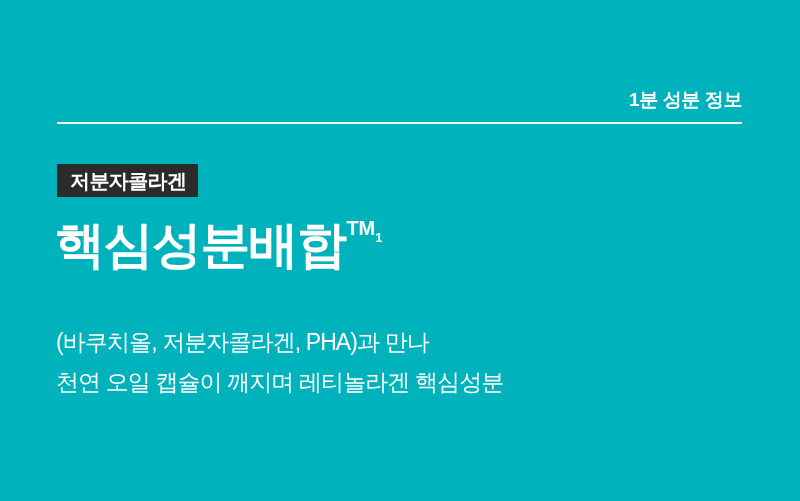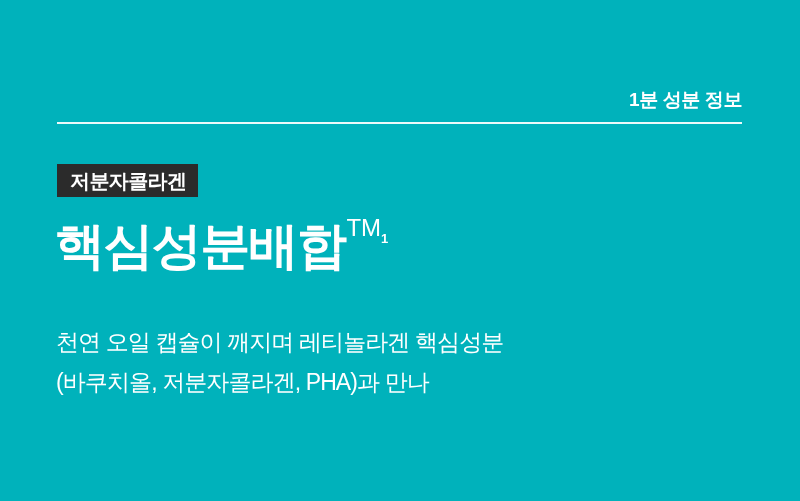--- a/index.html
+++ b/index.html
@@ -76,22 +76,22 @@
     left: 55px;
     top: 206px;
     color: #ffffff;
     font-size: 50px;
     font-weight: 700;
     letter-spacing: -1.6px;
     line-height: 62px;
     white-space: nowrap;
   }
   .headline .tm {
-    font-size: 24px;
-    font-weight: 400;
+    font-size: 20px;
+    font-weight: 700;
     letter-spacing: 0;
     vertical-align: super;
     position: relative;
     top: -9px;
     left: 1px;
   }
   .headline .footnote-mark {
     font-size: 13px;
     font-weight: 600;
     position: relative;
@@ -127,17 +127,17 @@
 
   <div class="badge">
     <span class="badge-label">저분자콜라겐</span>
   </div>
 
   <div class="headline">
     <span>핵심성분배합</span><span class="tm">TM</span><span class="footnote-mark">1</span>
   </div>
 
   <div class="body-copy">
+    <span class="body-line">(바쿠치올, 저분자콜라겐, PHA)과 만나</span>
     <span class="body-line">천연 오일 캡슐이 깨지며 레티놀라겐 핵심성분</span>
-    <span class="body-line">(바쿠치올, 저분자콜라겐, PHA)과 만나</span>
   </div>
 
 </div>
 
 </body></html>

